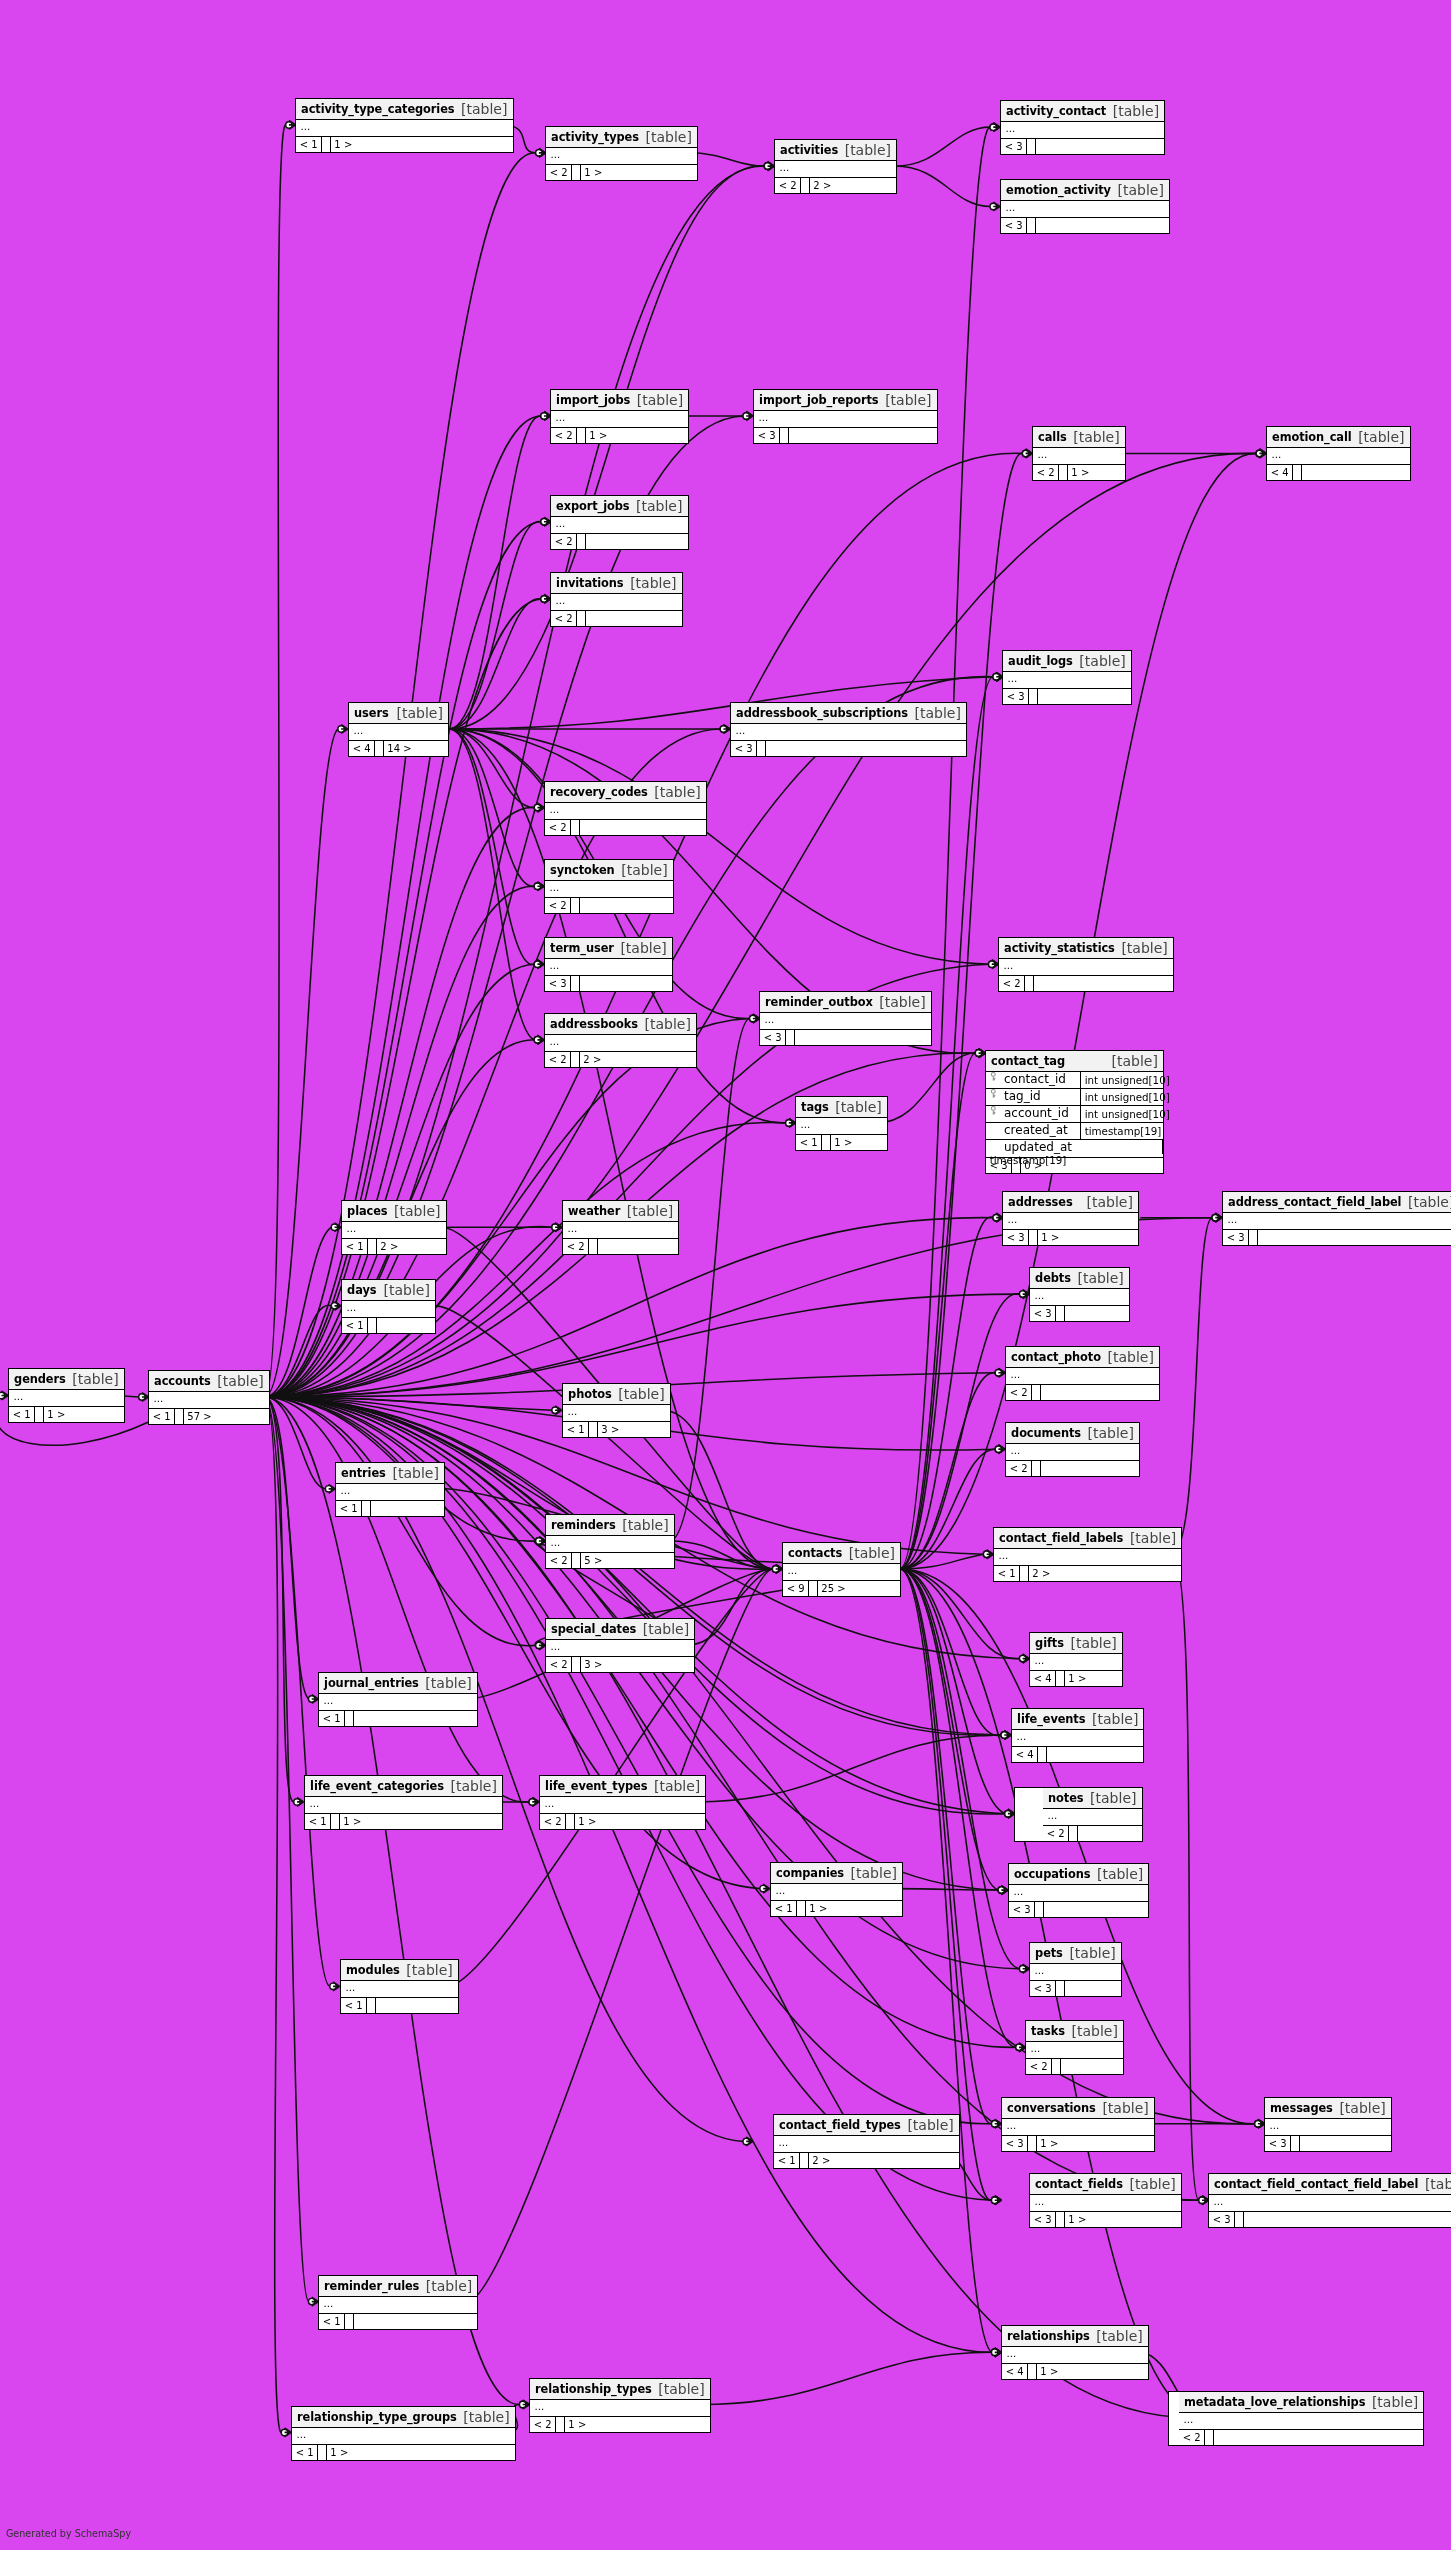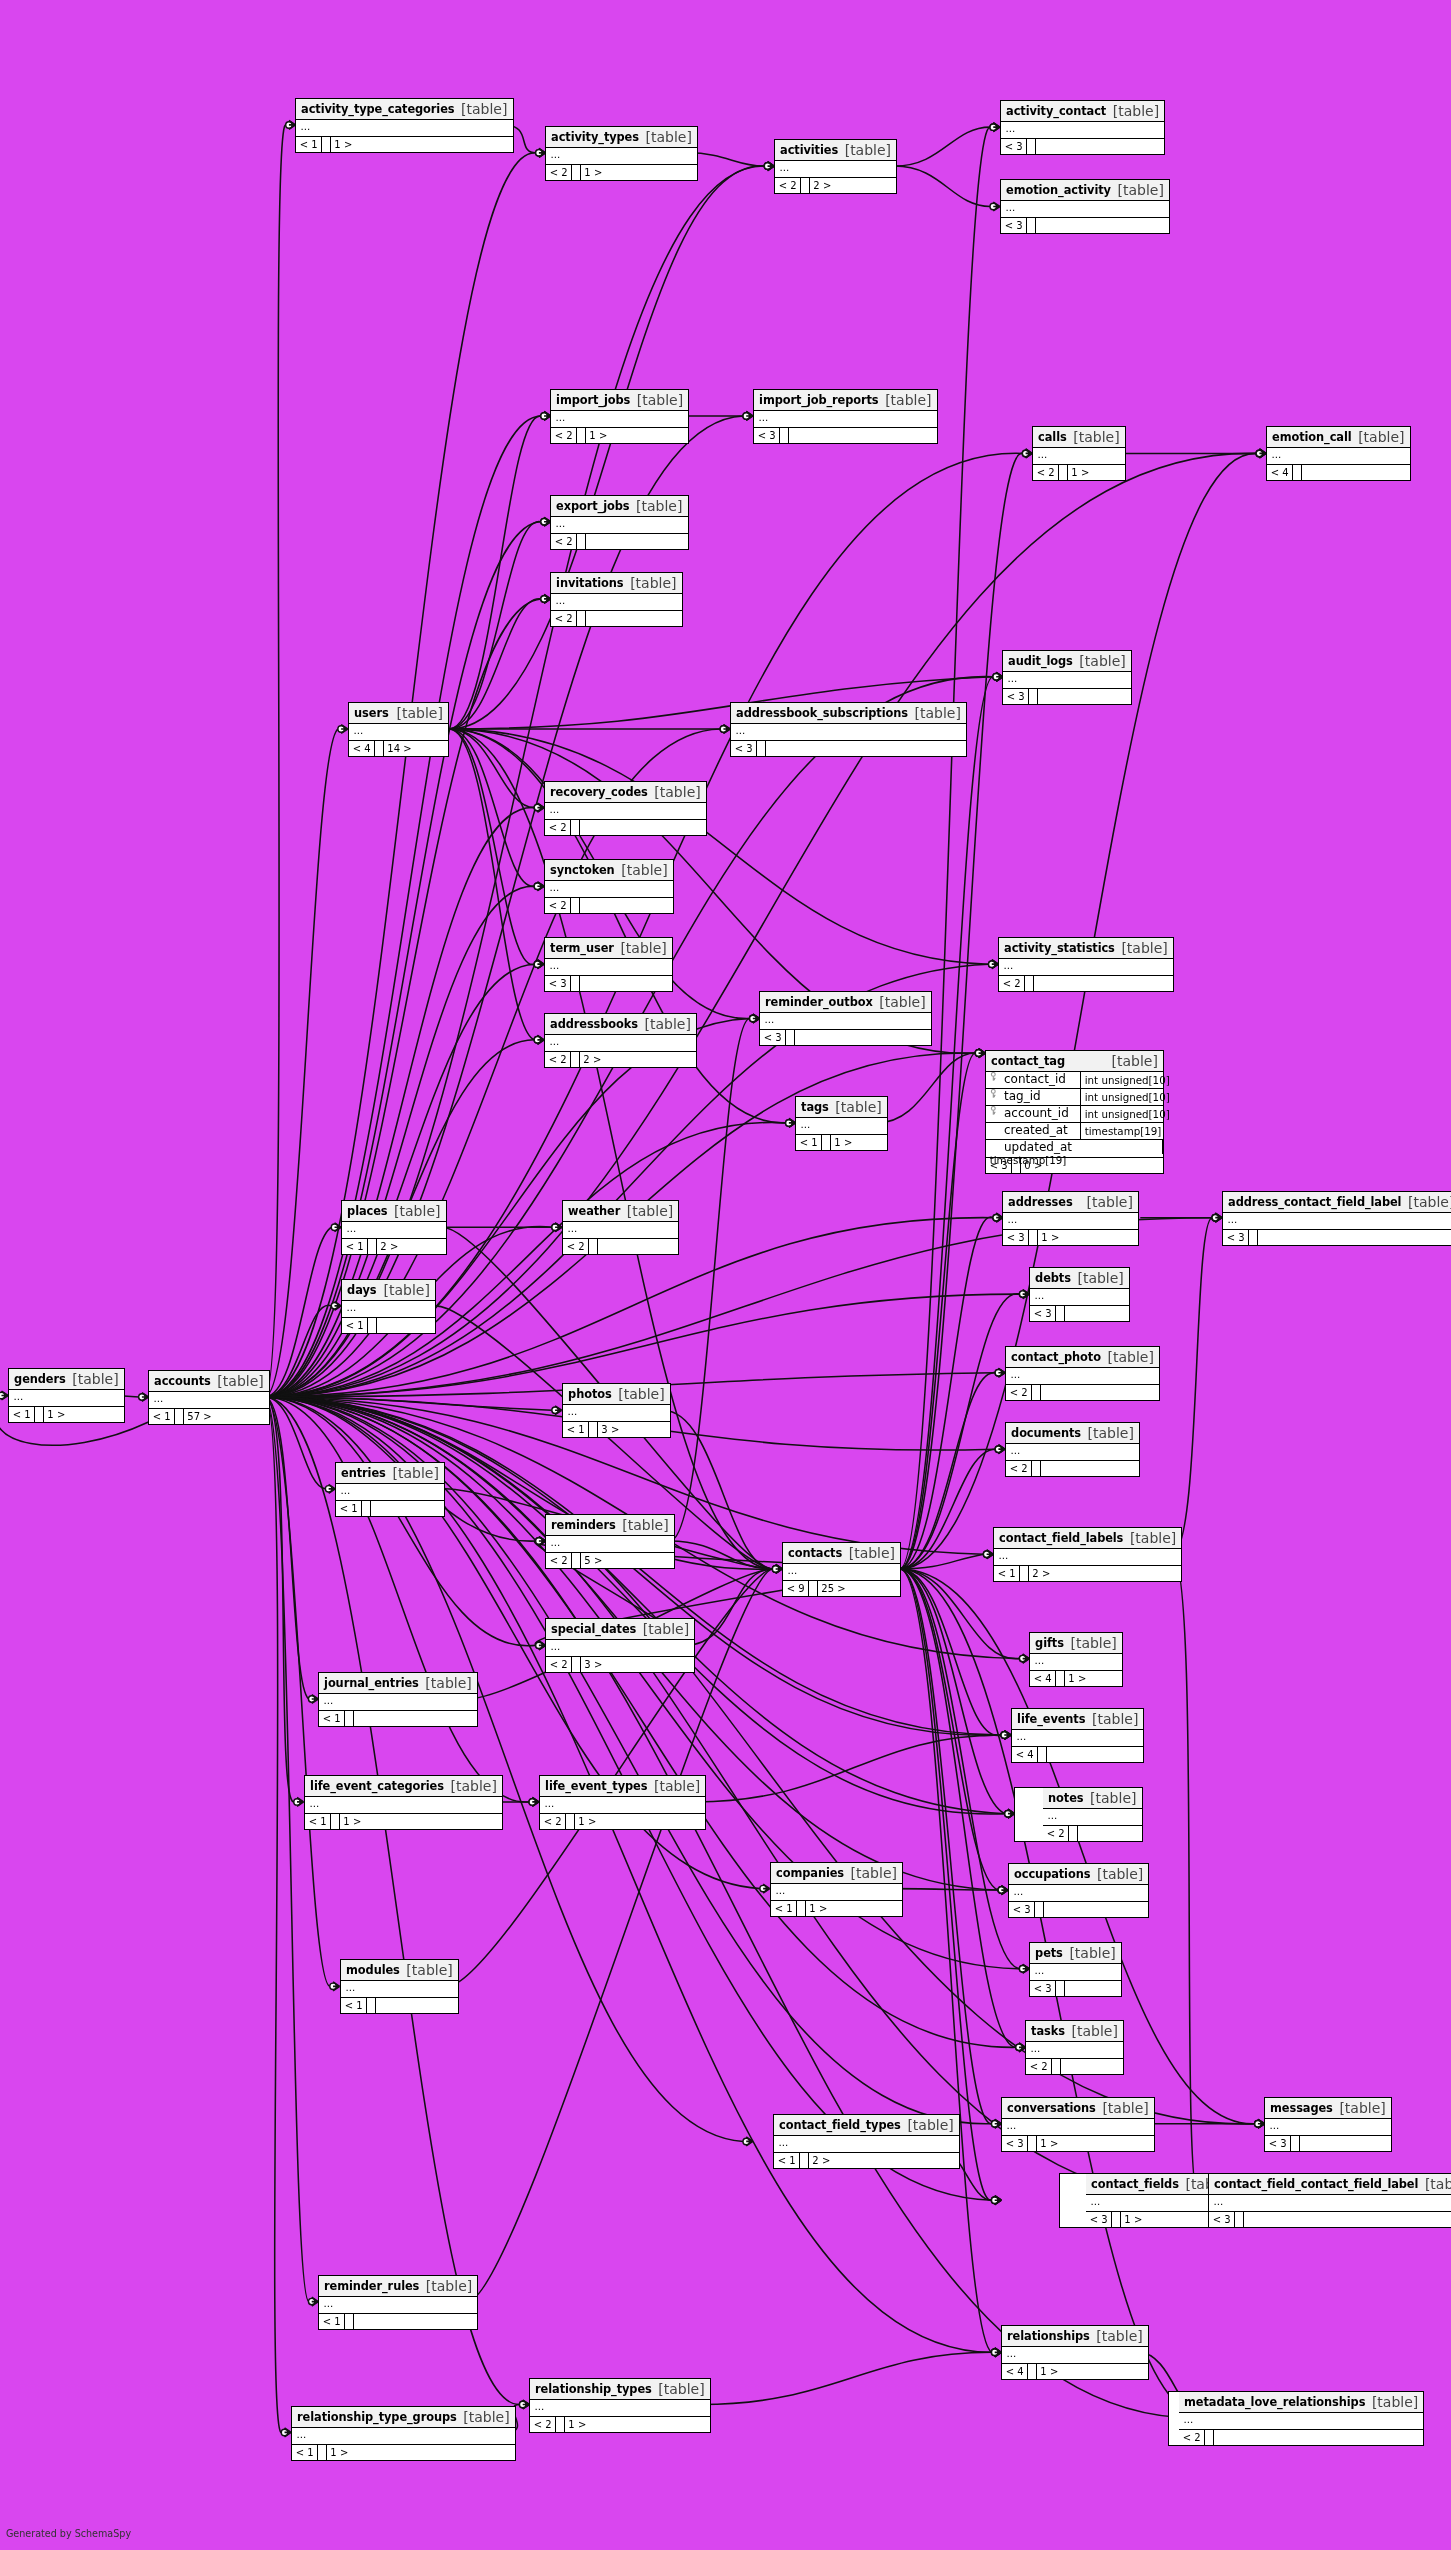--- a/index.html
+++ b/index.html
@@ -1125,21 +1125,21 @@
         </div>
         <div class="body">
           <div class="ellipsis">...</div>
         </div>
         <div class="feet">
           <div class="fl">&lt; 1</div>
           <div class="fm"></div>
           <div class="fr">2 &gt;</div>
         </div>
       </div>
-      <div class="tbl" style="left: 1059px; top: 2173px; min-width: 132px; padding-left: 26px;">
+      <div class="tbl" style="left: 1029px; top: 2173px; min-width: 132px;">
         <div class="hdr">
           <span class="nm">contact_fields</span>
           <span class="tg">[table]</span>
         </div>
         <div class="body">
           <div class="ellipsis">...</div>
         </div>
         <div class="feet">
           <div class="fl">&lt; 3</div>
           <div class="fm"></div>

